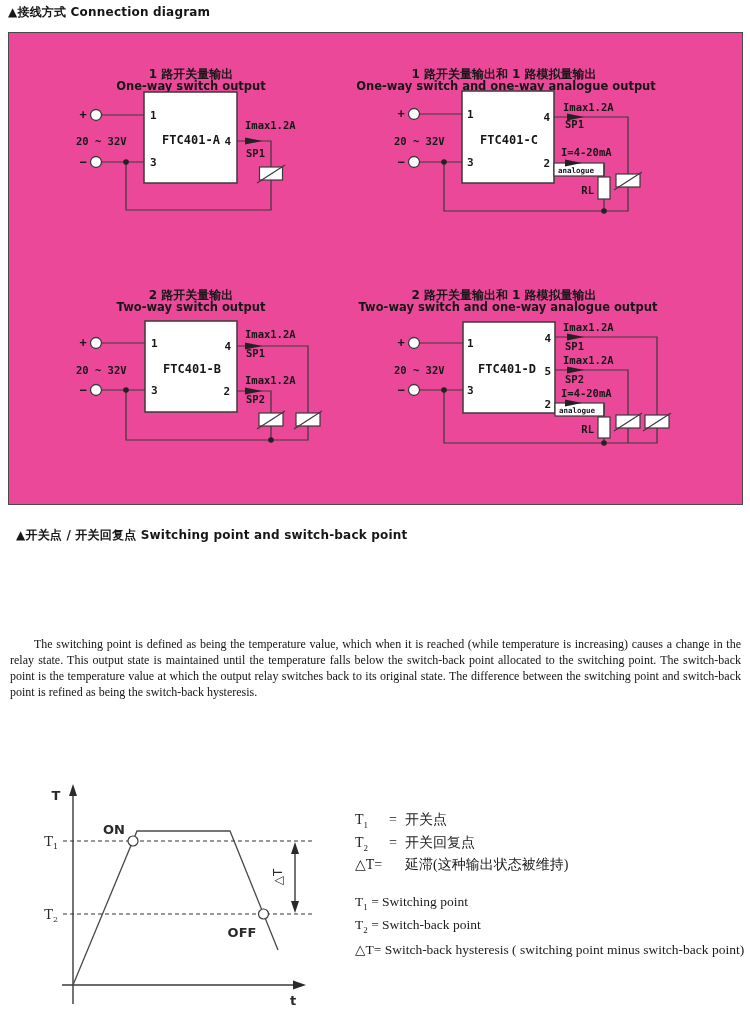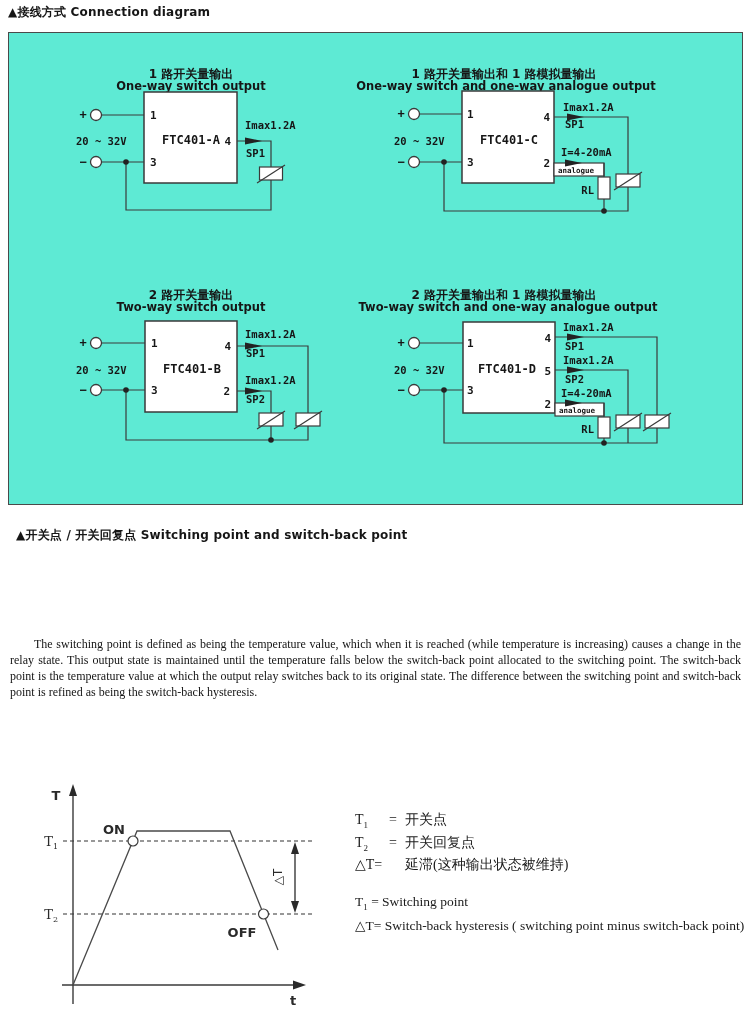--- a/index.html
+++ b/index.html
@@ -3,21 +3,21 @@
 <meta charset="utf-8">
 <style>
   html,body{margin:0;padding:0;background:#fff;}
   .page{position:relative;width:750px;height:1010px;background:#fff;overflow:hidden;
         font-family:"Liberation Sans","DejaVu Sans",sans-serif;color:#1c1c1c;}
   .hdr{position:absolute;left:8px;font-weight:bold;font-size:12px;color:#161616;
        font-family:"DejaVu Sans","Liberation Sans",sans-serif;letter-spacing:0.2px;}
   .hdr1{top:4px;}
   .hdr2{top:527px;margin-left:8px;}
   .diagram-box{position:absolute;left:8px;top:32px;width:733px;height:471px;
-       border:1.6px solid #4a4a4a;background:#5eead4;}
+       border:1.6px solid #4a4a4a;background:#ec4899;}
   .para{position:absolute;left:10px;width:731px;text-align:justify;
         font-family:"Liberation Serif","DejaVu Serif",serif;color:#141414;}
   .para-cn{top:561px;font-size:16px;line-height:25px;text-indent:2em;}
   .para-en{top:624px;font-size:12px;line-height:16px;text-indent:2em;}
   .graph-wrap{position:absolute;left:30px;top:775px;width:330px;height:235px;}
   
   .w{fill:none;stroke:#3a3a3a;stroke-width:1.2;}
   .icbox{fill:#fff;stroke:#3a3a3a;stroke-width:1.5;}
   .sym{fill:#fff;stroke:#3a3a3a;stroke-width:1.2;}
   .dot{fill:#222;stroke:none;}
@@ -234,17 +234,18 @@
         <span class="lg-txt">开关回复点</span>
       </div>
       <div class="lg-row">
         <span class="lg-sym"><span>△T=</span><sub></sub></span>
         <span class="lg-eq"></span>
         <span class="lg-txt">延滞(这种输出状态被维持)</span>
       </div>
     </div>
     <div class="lg-en">
       <div class="lg-en-row"><span>T</span><sub>1</sub><span> = Switching point</span></div>
+      <div class="lg-en-row"><span>T</span><sub>2</sub><span> = Switch-back point</span></div>
       <div class="lg-en-row"><span>△T=</span><sub></sub><span> Switch-back hysteresis ( switching point minus switch-back point)</span></div>
     </div>
   </div>
 
 </div>
 
 </body></html>

